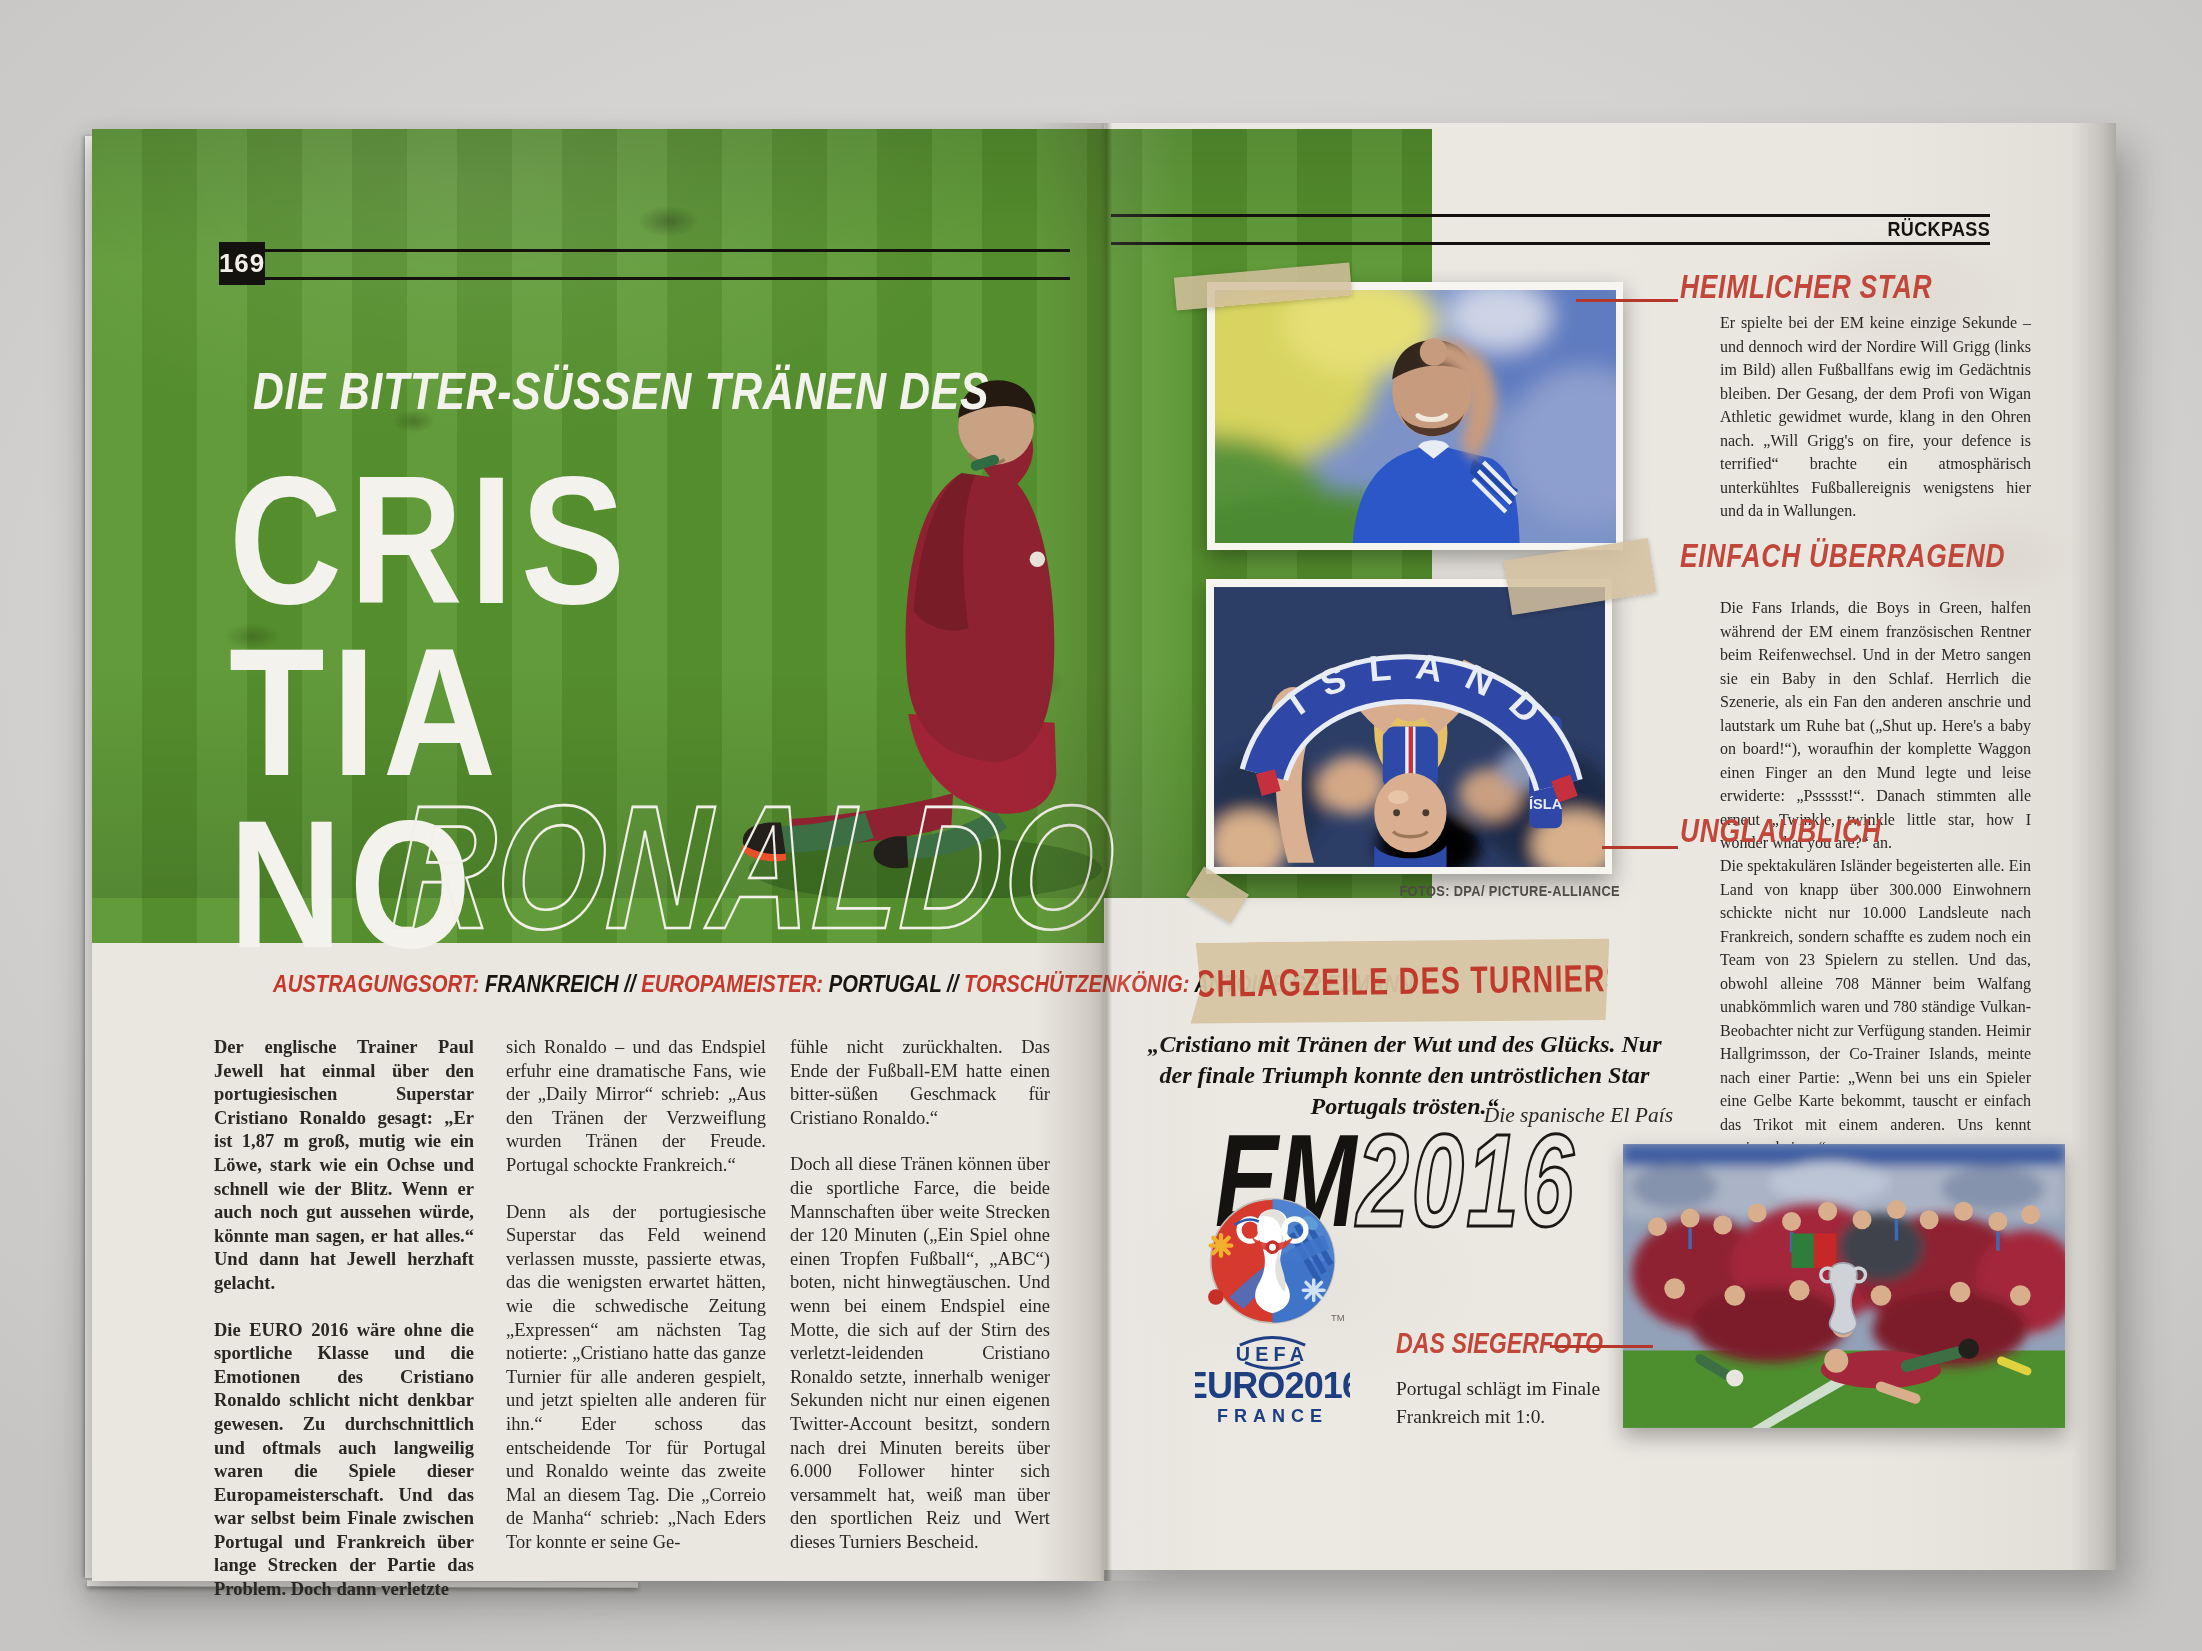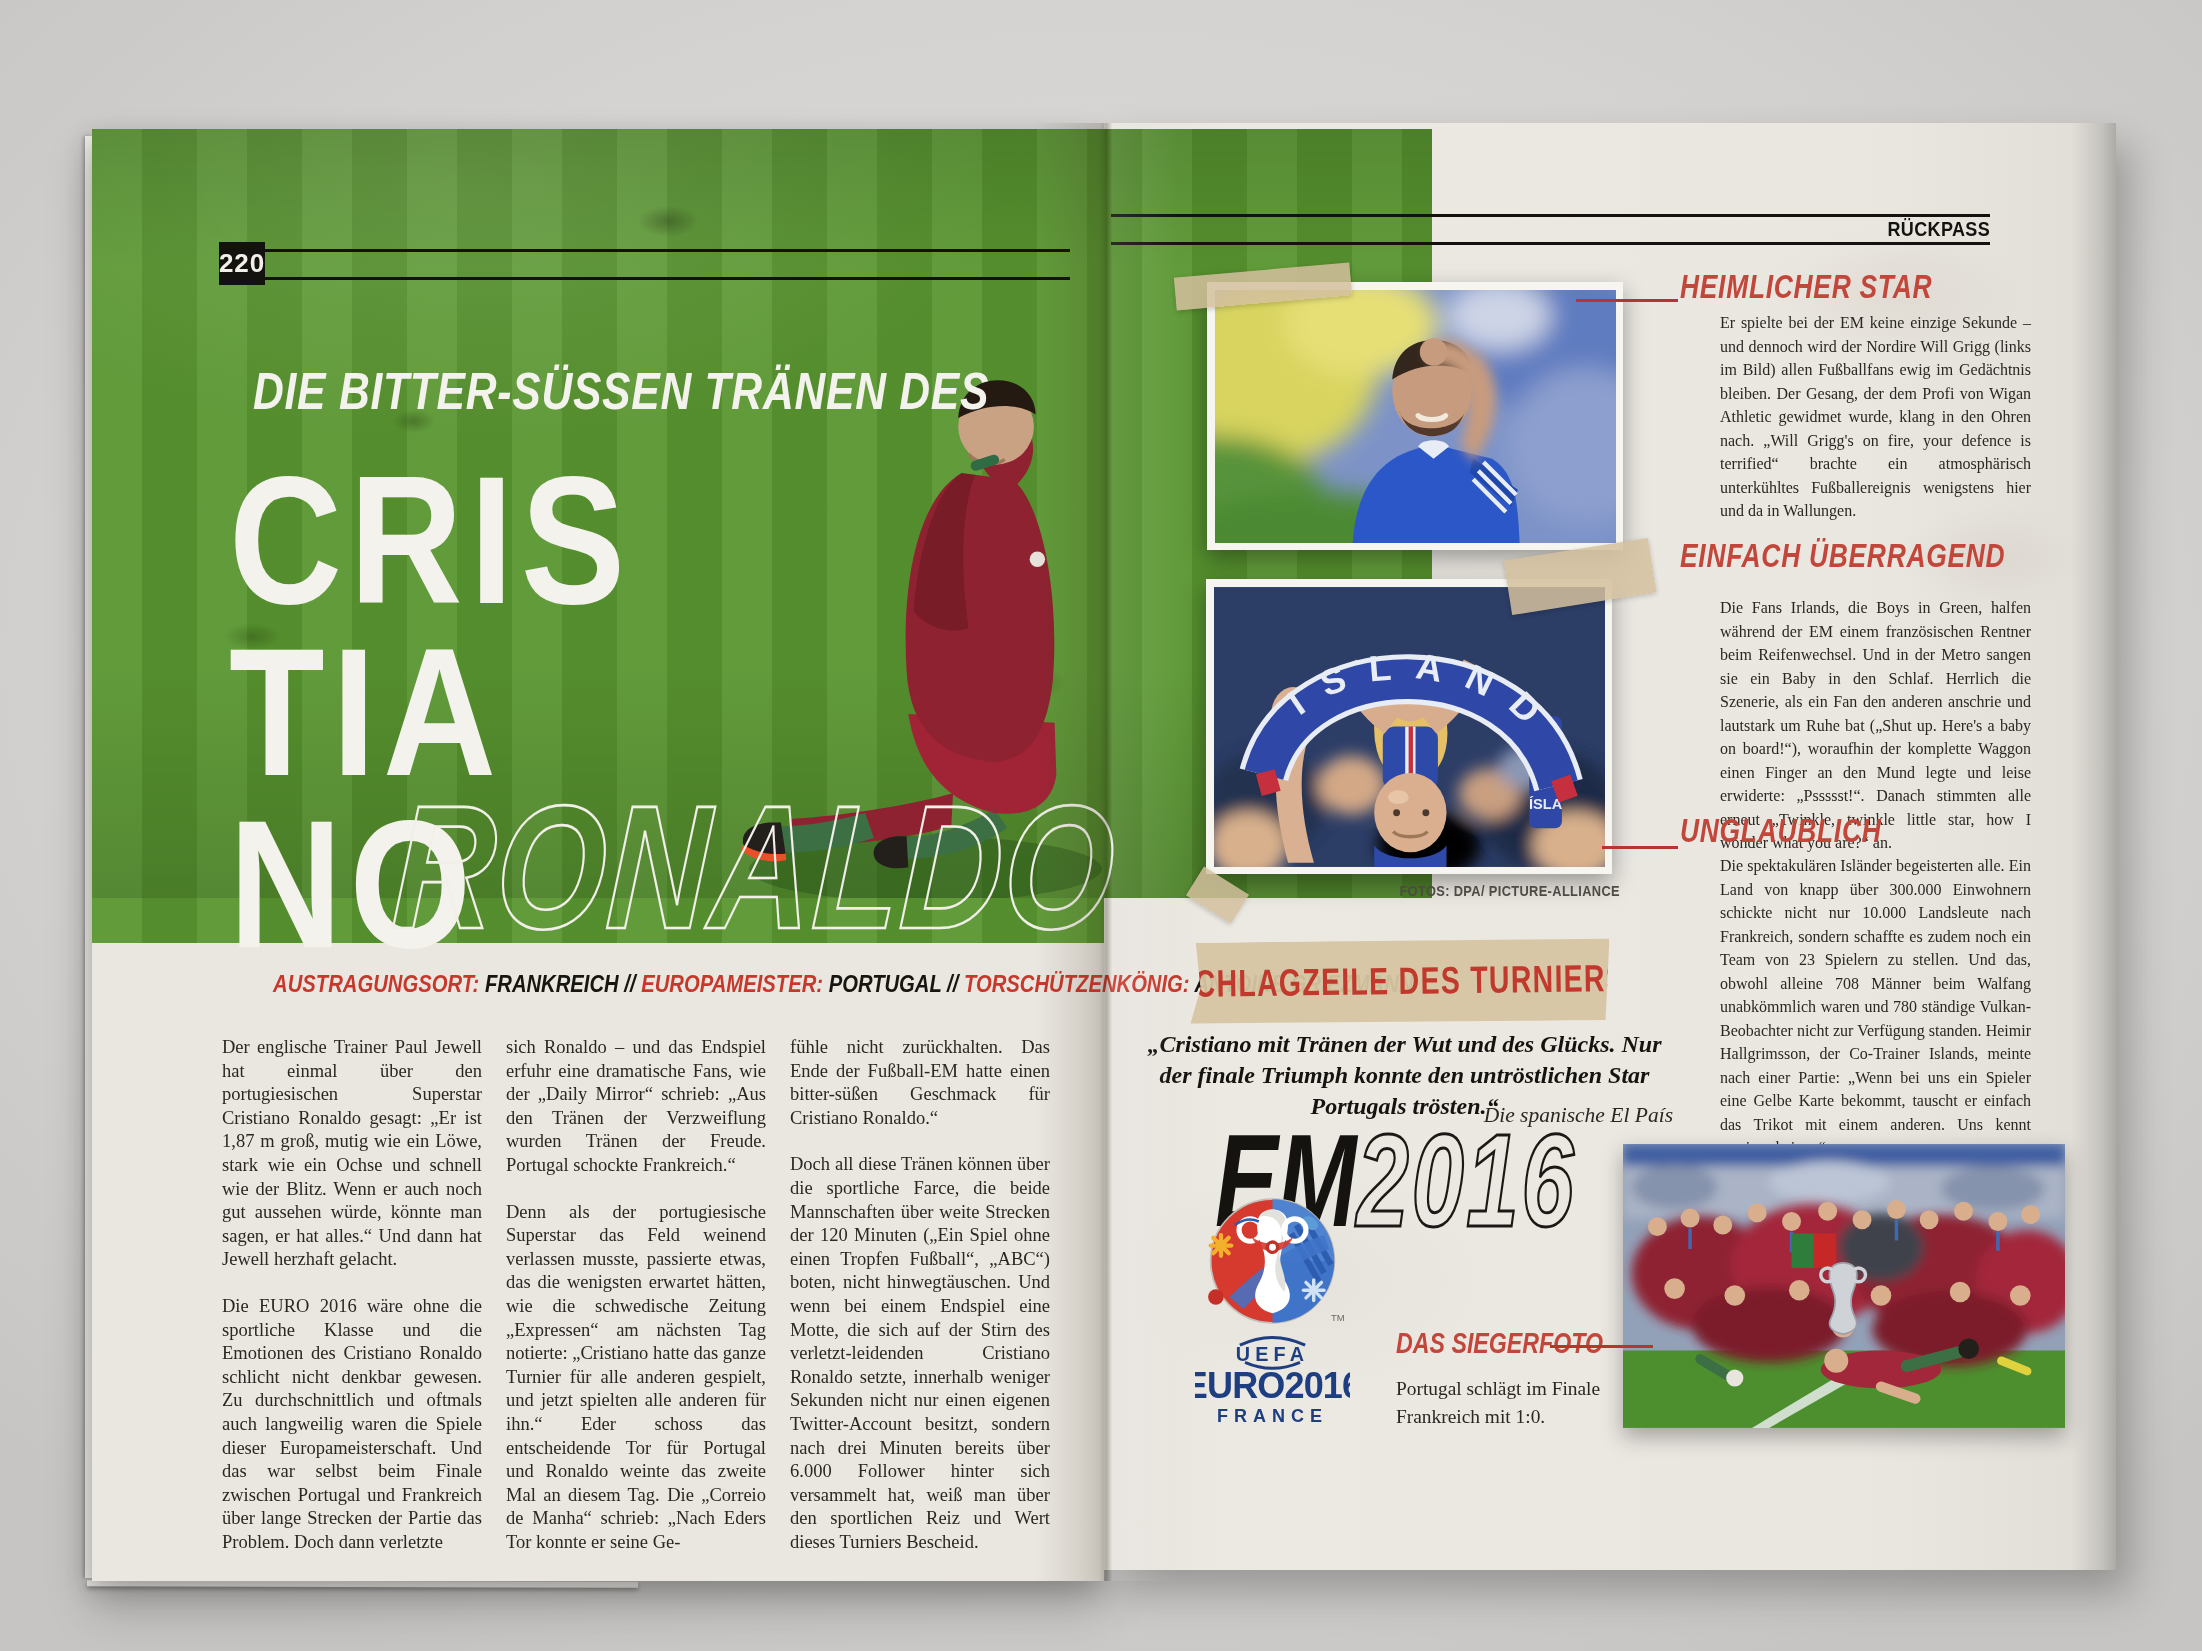--- a/index.html
+++ b/index.html
@@ -67,21 +67,21 @@
 
   
   .tagline{left:222px;top:971px;width:852px;z-index:12;text-align:center;white-space:nowrap;
      font-weight:bold;font-style:italic;font-size:23px;transform:scaleX(.88);transform-origin:50% 50%;color:#17150f;}
   .tagline .lab{color:#c7382c;}
 
   
   .col{z-index:12;width:260px;color:#2a2723;font-family:"Liberation Serif", serif;
      font-size:18.5px;line-height:23.6px;text-align:justify;hyphens:auto;}
   .col p{margin:0 0 23px 0;}
-  .col1{left:222px;top:1036px;}
+  .col1{left:214px;top:1036px;font-weight:bold;}
   .col2{left:506px;top:1036px;}
   .col3{left:790px;top:1036px;}
 
   
   .sec-head{z-index:12;color:#c2463a;font-weight:bold;font-style:italic;font-size:33px;
      letter-spacing:0.9px;white-space:nowrap;transform:scaleX(.8);transform-origin:0 50%;}
   .sec-body{z-index:12;width:311px;color:#2a2723;font-family:"Liberation Serif", serif;
      font-size:16px;line-height:23.5px;text-align:justify;hyphens:auto;margin-left:40px;}
   .h-sec1{left:1680px;top:268px;} .b-sec1{left:1680px;top:311px;}
   .h-sec2{left:1680px;top:537px;} .b-sec2{left:1680px;top:596px;}
@@ -176,21 +176,21 @@
       <path d="M270,128 C280,140 302,142 312,134" stroke="#9c7758" stroke-width="4" fill="none"></path>
 
       <rect x="272" y="132" width="34" height="12" rx="6" fill="#2f6b43" transform="rotate(-18 289 138)"></rect>
 
       <circle cx="350" cy="250" r="9" fill="#e7e3db"></circle>
     </svg>
   </div>
   <div class="abs grass grass-left-extra"></div>
 
   <div class="abs pagenum-box">
-    <span>220</span>
+    <span>169</span>
   </div>
   <div class="abs rule rule-l1"></div>
   <div class="abs rule rule-l2"></div>
 
   <div class="abs kicker">DIE BITTER-SÜSSEN TRÄNEN DES</div>
   <div class="abs bigline l1">CRIS</div>
   <div class="abs bigline l2">TIA</div>
   <div class="abs bigline l3">NO</div>
   <div class="abs outline-name">RONALDO</div>
 

